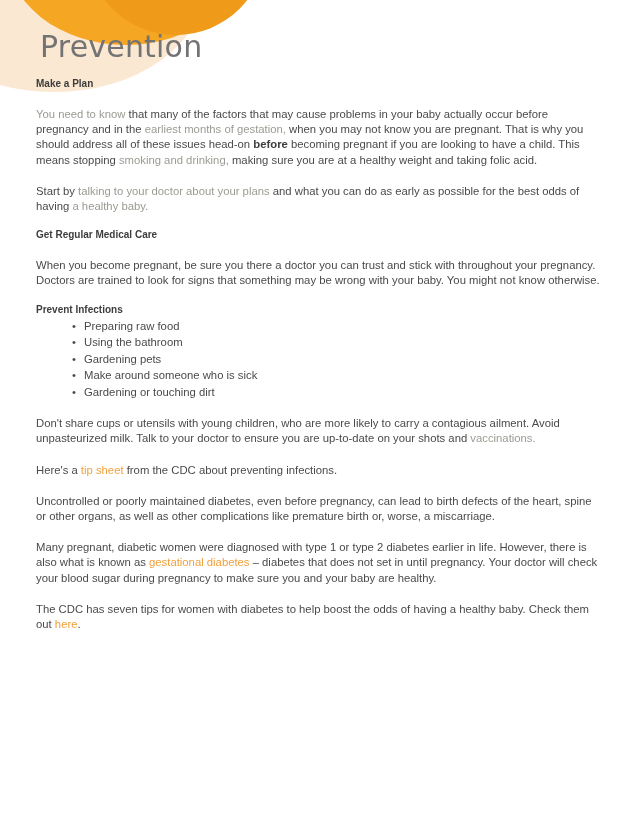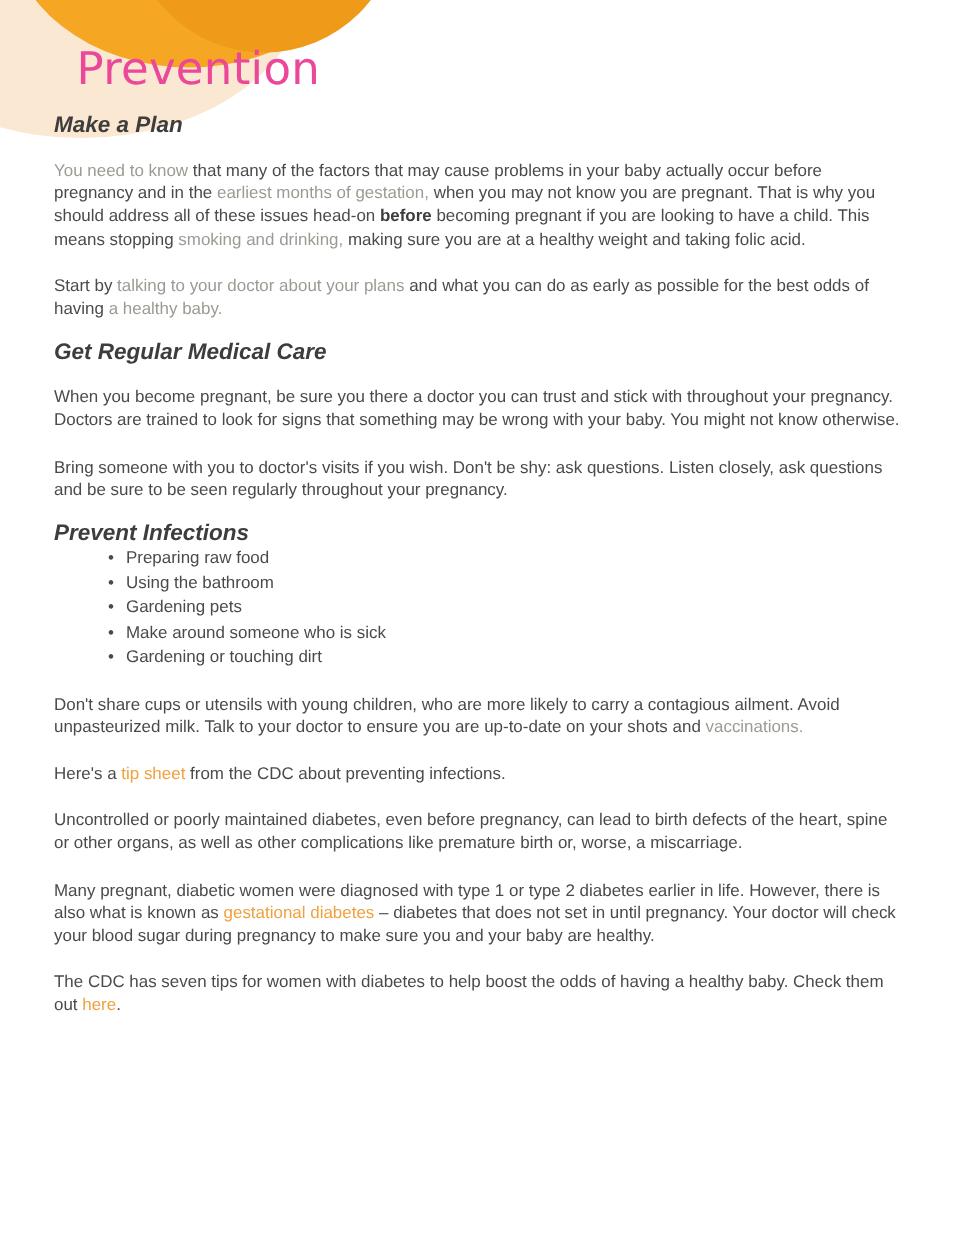--- a/index.html
+++ b/index.html
@@ -52,33 +52,32 @@
     z-index: 0;
   }
   .content {
     position: relative;
     z-index: 2;
     padding: 30px 36px 0 36px;
   }
   h1.title {
     font-family: "DejaVu Sans", sans-serif;
     font-weight: normal;
-    color: #ec4899;
+    color: #737373;
     font-size: 30px;
     line-height: 34px;
-    margin: 0 0 12px 15px;
+    margin: 0 0 12px 4px;
     letter-spacing: 0.2px;
   }
   .sub {
     font-weight: bold;
-    font-size: 15px;
+    font-size: 10px;
     color: #3d3d3d;
     margin: 0 0 1px 0;
     line-height: 15px;
-    font-style: italic;
   }
   p.body {
     font-size: 11.3px;
     line-height: 15.2px;
     color: #4a4a4a;
     margin: 16px 0 13px 0;
     text-align: left;
   }
   .muted {
     color: #9b9b93;
@@ -135,21 +134,20 @@
 
     <div>
       <div class="sub">Make a Plan</div>
       <p class="body"><span class="muted">You need to know </span><span>that many of the factors that may cause problems in your baby actually occur before pregnancy and in the </span><span class="muted">earliest months of gestation,</span><span> when you may not know you are pregnant. That is why you should address all of these issues head-on </span><span class="bold">before</span><span> becoming pregnant if you are looking to have a child. This means stopping </span><span class="muted">smoking and drinking,</span><span> making sure you are at a healthy weight and taking folic acid.</span></p>
       <p class="body"><span>Start by </span><span class="muted">talking to your doctor about your plans</span><span> and what you can do as early as possible for the best odds of having </span><span class="muted">a healthy baby.</span></p>
     </div>
 
     <div>
       <div class="sub">Get Regular Medical Care</div>
       <p class="body"><span>When you become pregnant, be sure you there a doctor you can trust and stick with throughout your pregnancy. Doctors are trained to look for signs that something may be wrong with your baby. You might not know otherwise.</span></p>
-      <p class="body"><span>Bring someone with you to doctor's visits if you wish. Don't be shy: ask questions. Listen closely, ask questions and be sure to be seen regularly throughout your pregnancy.</span></p>
     </div>
 
     <div>
       <div class="sub">Prevent Infections</div>
       <ul class="bullets">
           <li>Preparing raw food</li>
           <li>Using the bathroom</li>
           <li>Gardening pets</li>
           <li>Make around someone who is sick</li>
           <li>Gardening or touching dirt</li>

